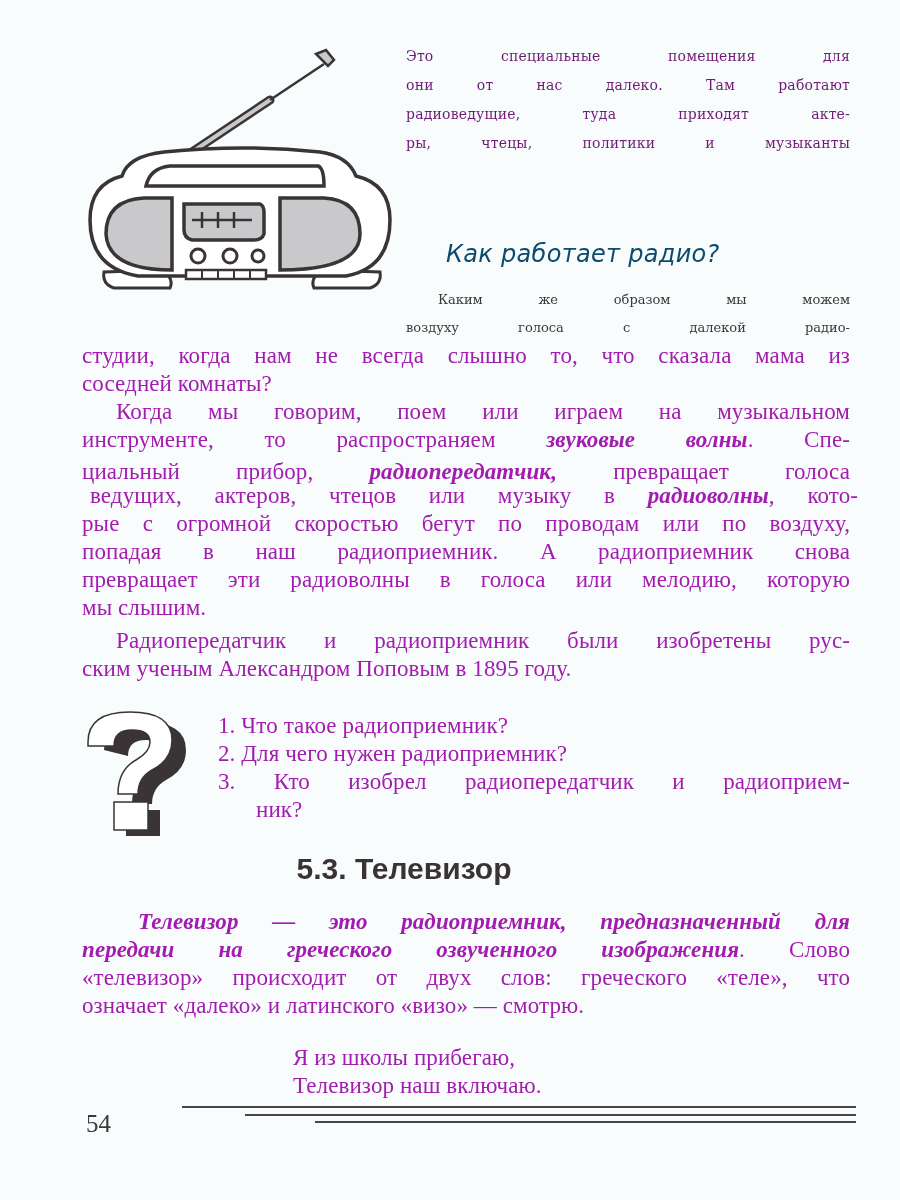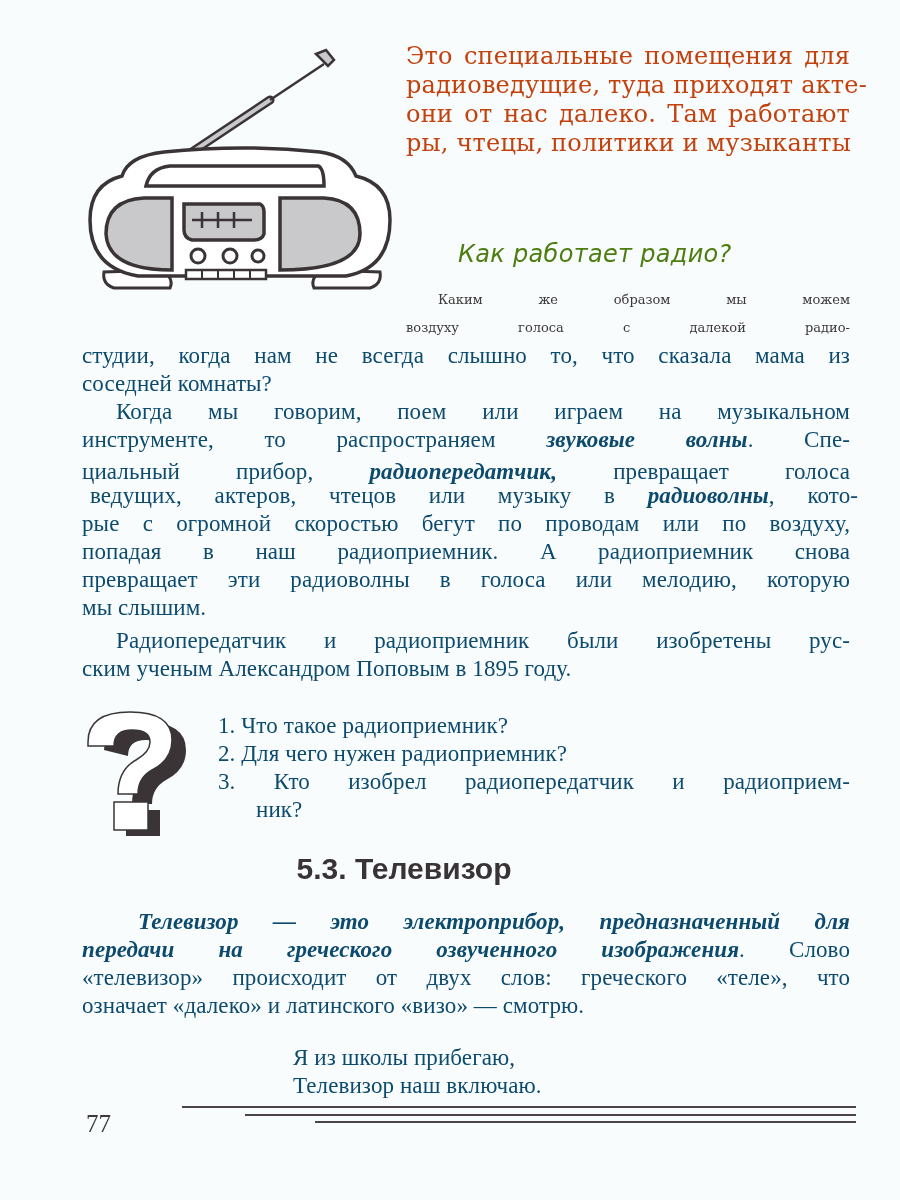--- a/index.html
+++ b/index.html
@@ -16,55 +16,55 @@
       font-family: "DejaVu Serif", "Liberation Serif", serif;
     }
     .abs { position: absolute; }
 
     
     .top-block {
       left: 406px;
       top: 42px;
       width: 460px;
       font-family: "DejaVu Serif", serif;
-      font-size: 24px;
+      font-size: 14px;
       line-height: 29px;
       letter-spacing: 0.2px;
-      color: #c2410c;
+      color: #701a75;
     }
     .top-block .ln { display: block; white-space: nowrap; }
     .justify-line {
       display: block;
       text-align: justify;
       text-align-last: justify;
       white-space: nowrap;
     }
 
     .subhead {
-      left: 458px;
+      left: 446px;
       top: 240px;
       font-family: "DejaVu Sans", sans-serif;
       font-style: italic;
       font-size: 24px;
-      color: #4d7c0f;
+      color: #0c4a6e;
       letter-spacing: 0.3px;
     }
 
     .para-wide {
       font-family: "DejaVu Serif", serif;
       font-size: 13px;
       line-height: 28px;
       color: #3d3839;
     }
 
     .condensed {
       font-family: "Liberation Serif", serif;
       font-size: 23px;
       line-height: 28px;
-      color: #0c4a6e;
+      color: #a21caf;
       letter-spacing: 0.1px;
     }
     .condensed b i, .condensed .emph {
       font-weight: bold;
       font-style: italic;
     }
 
     .line {
       position: absolute;
       white-space: nowrap;
@@ -143,22 +143,22 @@
     <rect x="102" y="226" width="80" height="9" fill="#fff" stroke="#3a3436" stroke-width="2.5"></rect>
     <line x1="118" y1="226" x2="118" y2="235" stroke="#3a3436" stroke-width="2"></line>
     <line x1="134" y1="226" x2="134" y2="235" stroke="#3a3436" stroke-width="2"></line>
     <line x1="150" y1="226" x2="150" y2="235" stroke="#3a3436" stroke-width="2"></line>
     <line x1="166" y1="226" x2="166" y2="235" stroke="#3a3436" stroke-width="2"></line>
   </svg>
 </div>
 
 <div class="abs top-block" style="width:444px;">
   <span class="justify-line">Это специальные помещения для</span>
+  <span class="justify-line">они от нас далеко. Там работают</span>
   <span class="justify-line">радиоведущие, туда приходят акте-</span>
-  <span class="justify-line">они от нас далеко. Там работают</span>
   <span class="justify-line">ры, чтецы, политики и музыканты</span>
 </div>
 
 <div class="abs subhead">Как работает радио?</div>
 
 <div class="jl para-wide" style="left:438px; top:286px; width:412px;">Каким же образом мы можем</div>
 <div class="jl para-wide" style="left:406px; top:314px; width:444px;">воздуху голоса с далекой радио-</div>
 
 <div class="jl condensed" style="left:82px; top:342px; width:768px;">студии, когда нам не всегда слышно то, что сказала мама из</div>
 <div class="line condensed" style="left:82px; top:370px;">соседней комнаты?</div>
@@ -194,27 +194,27 @@
 
 <div class="q-list">
   <div class="q-item condensed" style="left:218px; top:712px;">1. Что такое радиоприемник?</div>
   <div class="q-item condensed" style="left:218px; top:740px;">2. Для чего нужен радиоприемник?</div>
   <div class="jl condensed" style="left:218px; top:768px; width:632px;">3. Кто изобрел радиопередатчик и радиоприем-</div>
   <div class="q-item condensed" style="left:256px; top:796px;">ник?</div>
 </div>
 
 <div class="abs heading">5.3. Телевизор</div>
 
-<div class="jl condensed" style="left:138px; top:908px; width:712px; font-style:italic; font-weight:bold;">Телевизор — это электроприбор, предназначенный для</div>
+<div class="jl condensed" style="left:138px; top:908px; width:712px; font-style:italic; font-weight:bold;">Телевизор — это радиоприемник, предназначенный для</div>
 <div class="jl condensed" style="left:82px; top:936px; width:768px;">
   <span class="emph">передачи на греческого озвученного изображения</span><span>. Слово</span>
 </div>
 <div class="jl condensed" style="left:82px; top:964px; width:768px;">«телевизор» происходит от двух слов: греческого «теле», что</div>
 <div class="line condensed" style="left:82px; top:992px;">означает «далеко» и латинского «визо» — смотрю.</div>
 
 <div class="line condensed" style="left:293px; top:1044px;">Я из школы прибегаю,</div>
 <div class="line condensed" style="left:293px; top:1072px;">Телевизор наш включаю.</div>
 
 <div class="rule" style="left:182px; top:1106px; width:674px;"></div>
 <div class="rule" style="left:245px; top:1114px; width:611px;"></div>
 <div class="rule" style="left:315px; top:1121px; width:541px;"></div>
 
-<div class="abs page-num">77</div>
+<div class="abs page-num">54</div>
 
 </body></html>

